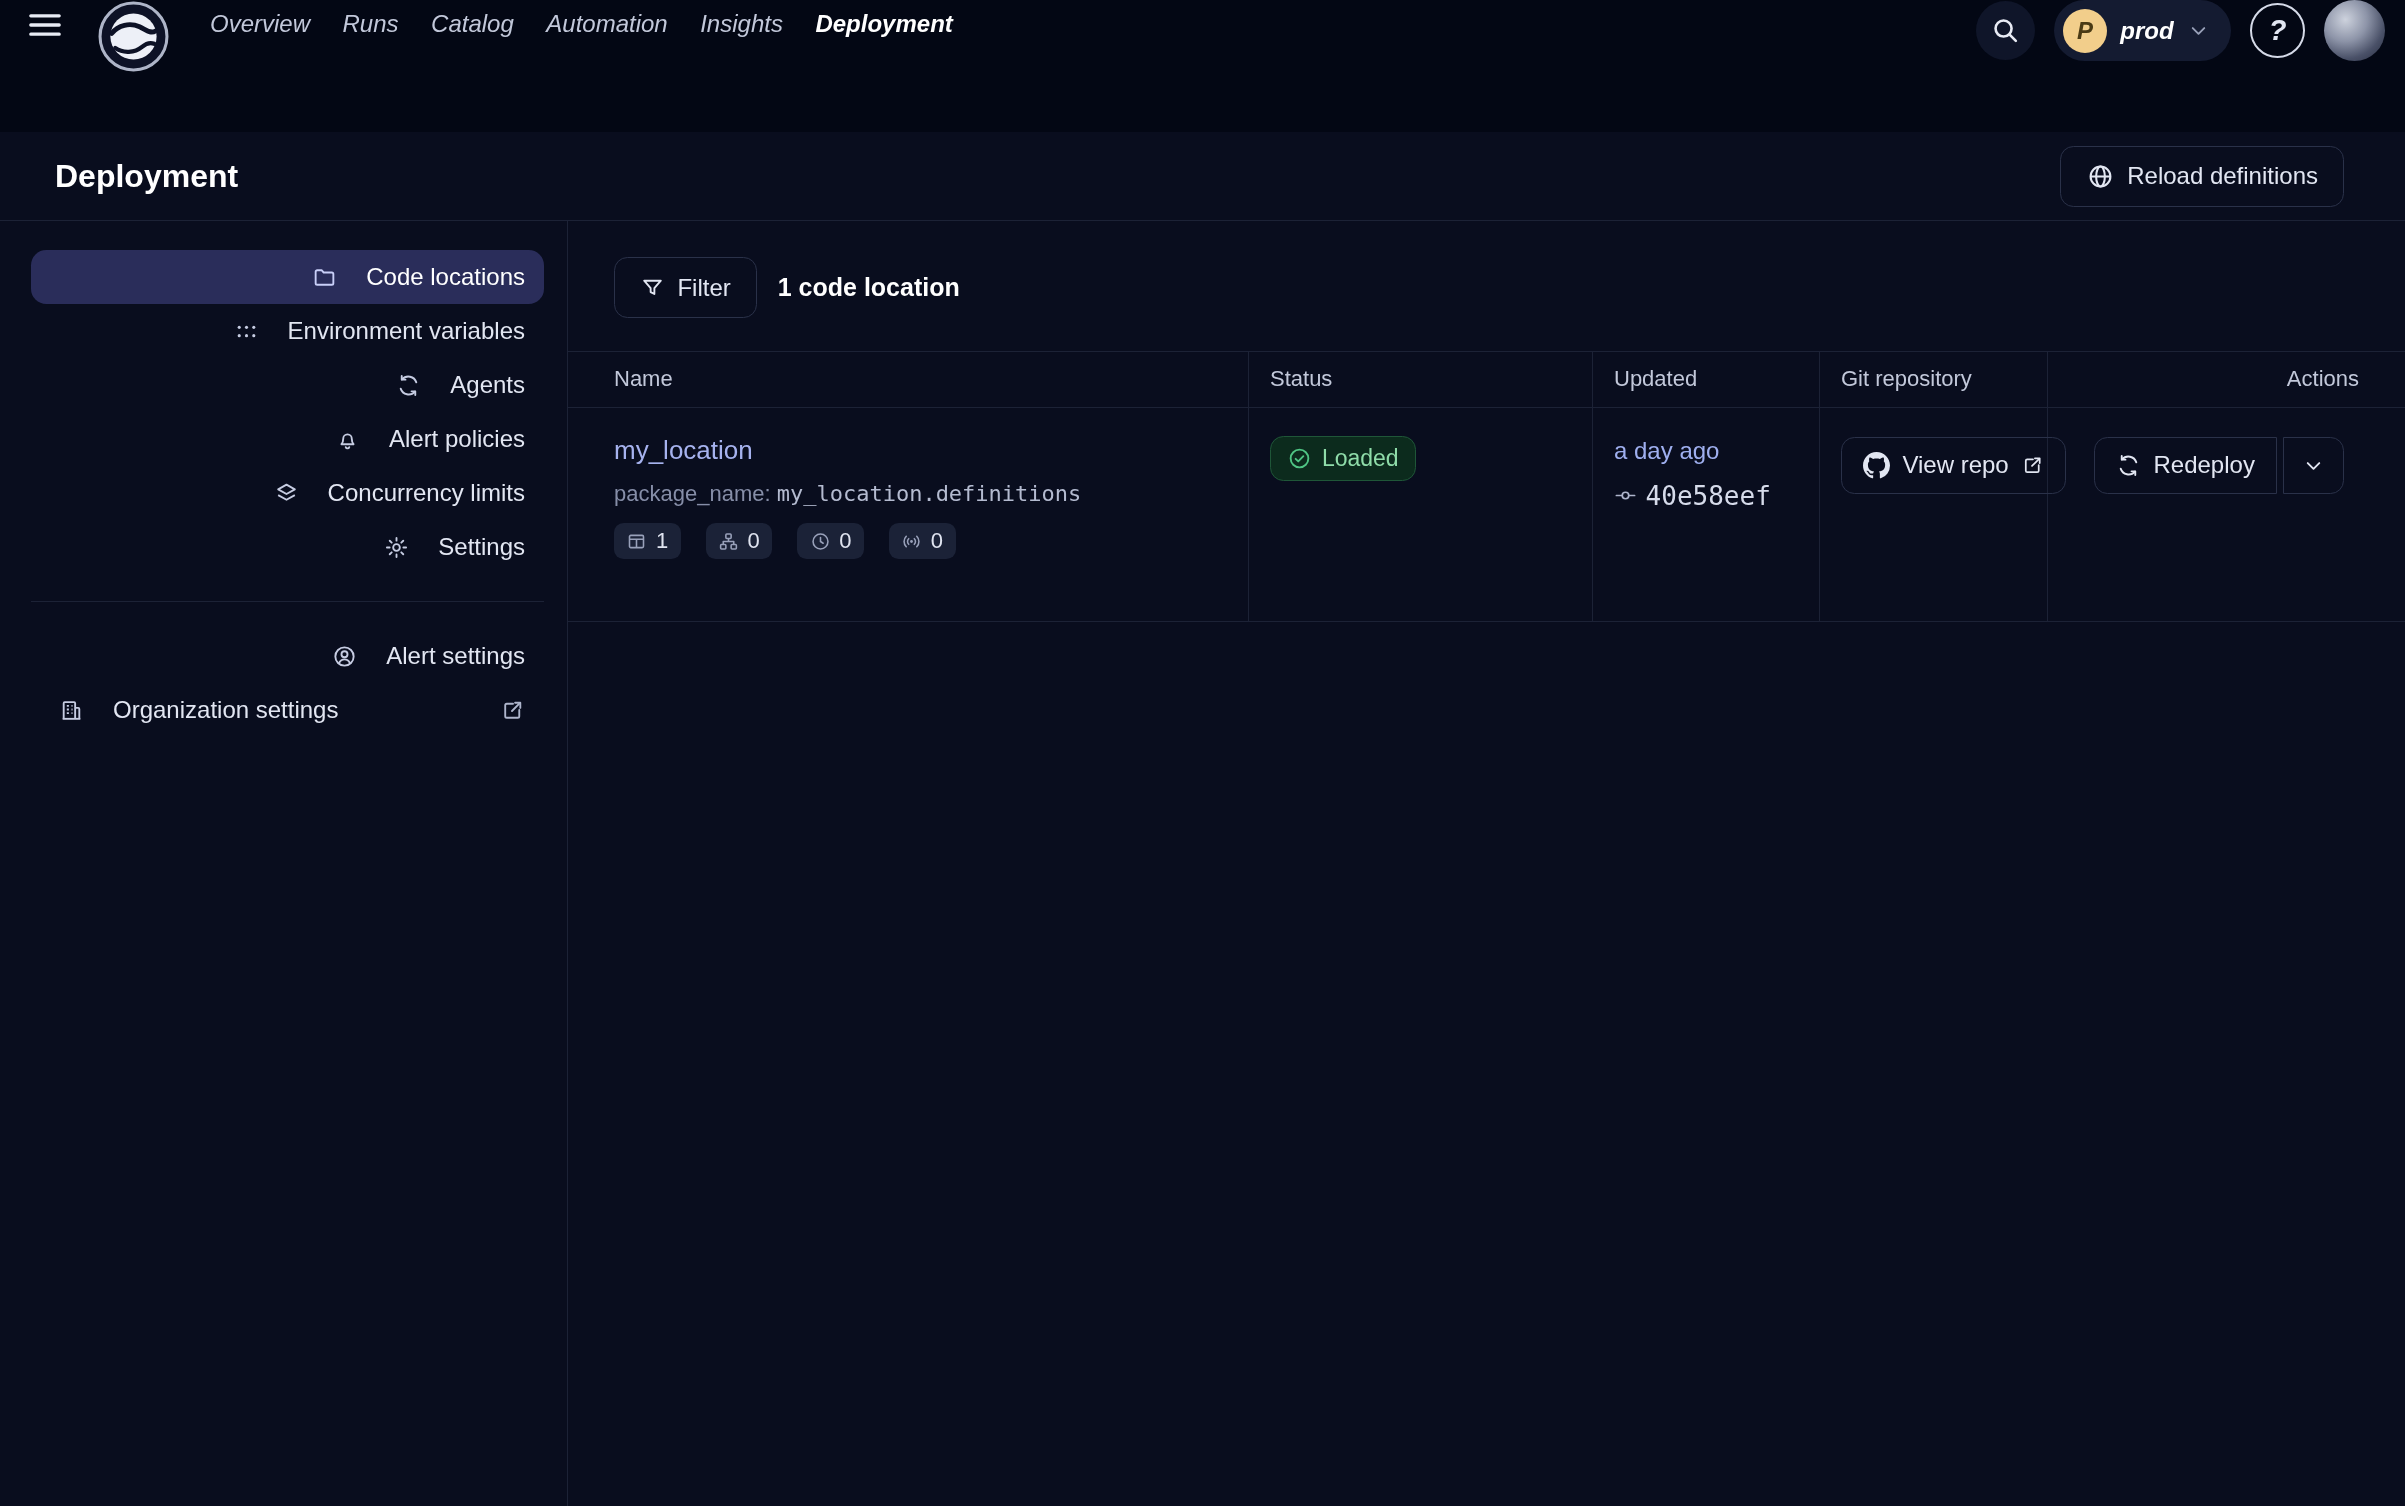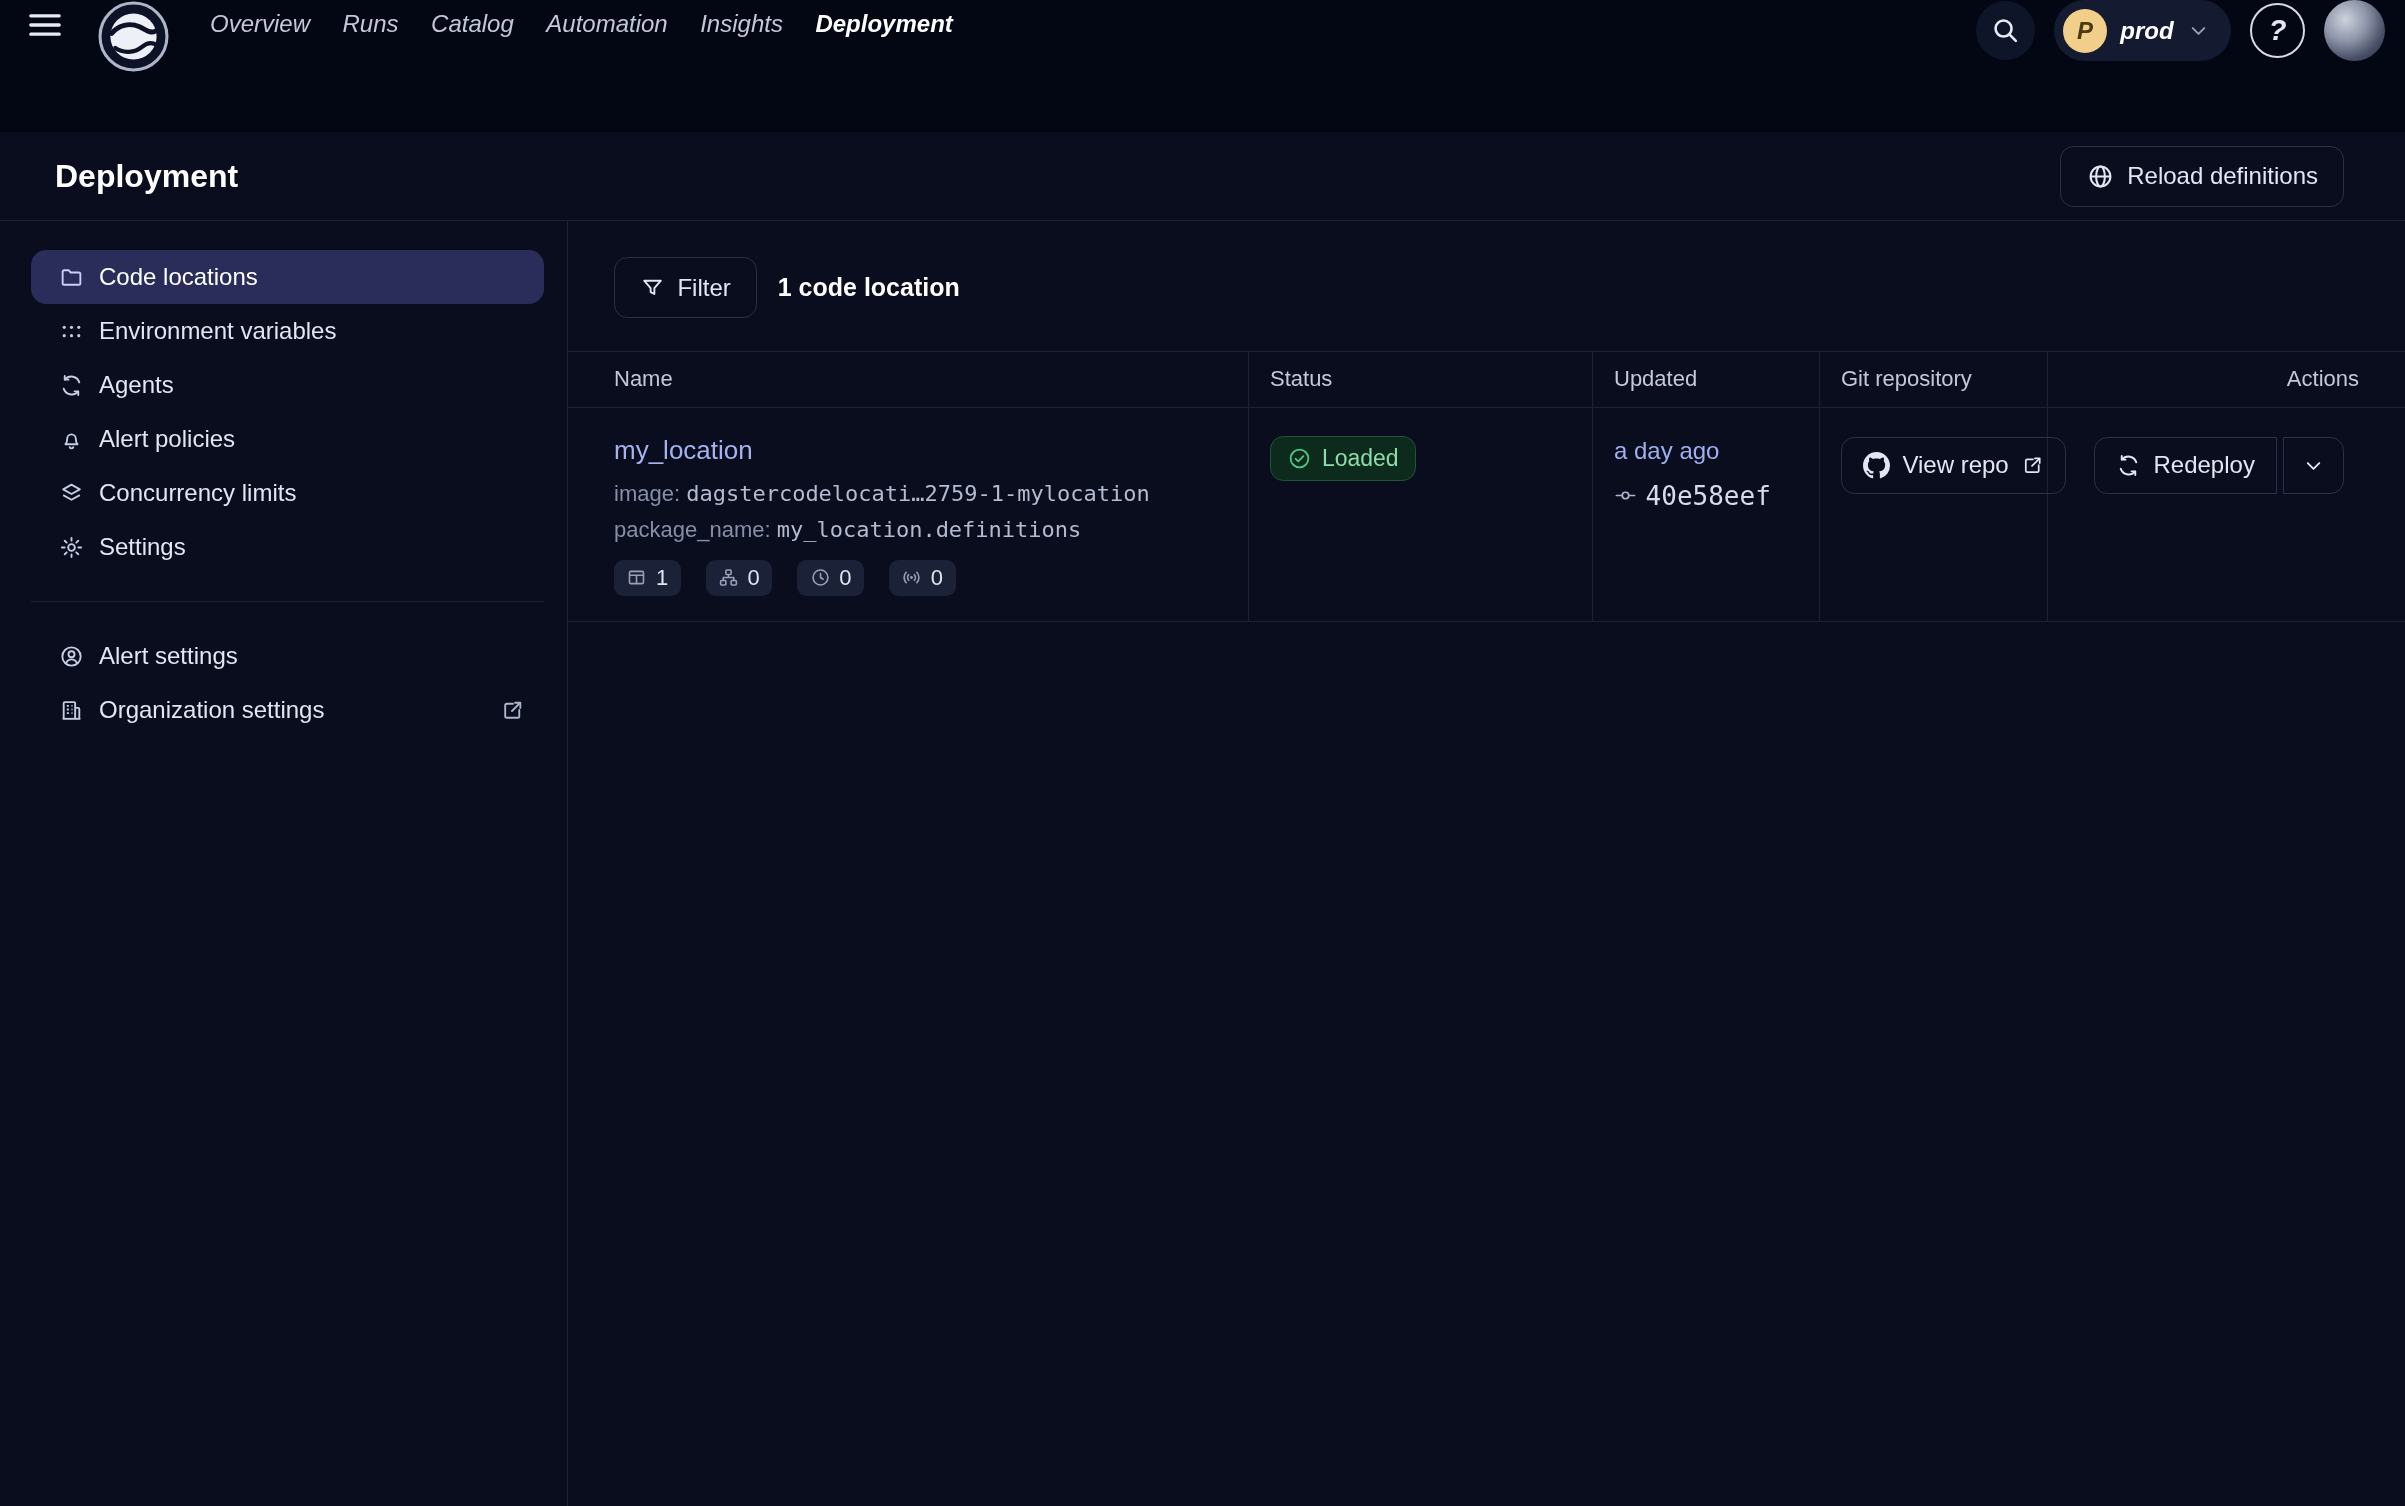--- a/index.html
+++ b/index.html
@@ -67,22 +67,22 @@
     font-size:24px;font-family:"Liberation Sans",sans-serif;cursor:pointer;white-space:nowrap;
   }
   .btn-sm{height:57px;padding:0 21px;}
 
   
   .main-row{display:flex;height:calc(1506px - 132px - 89px);}
 
   .sidebar{width:568px;flex:none;border-right:1.9px solid var(--border-soft);padding-top:29px;}
   .side-item{
     height:54px;margin:0 23px 0 31px;border-radius:15.3px;
-    display:flex;align-items:center;gap:15px;padding:0 19px 0 28px;
-    color:var(--text);cursor:pointer;
+    display:flex;align-items:center;gap:29px;padding:0 19px 0 28px;
+    color:var(--text);cursor:pointer;justify-content:flex-end;
   }
   .side-item.active{background:var(--active-pill);color:#FFFFFF;}
   .side-icon{width:25px;height:25px;color:#C6CCE2;display:flex;align-items:center;justify-content:center;}
   .side-item.active .side-icon{color:#C9CFF8;}
   .side-ext{margin-left:auto;color:#AEB5CC;display:flex;}
   .side-divider{border-top:1.9px solid var(--border-soft);margin:27px 23px 27px 31px;}
 
   .content{flex:1;min-width:0;display:flex;flex-direction:column;}
   .toolbar{display:flex;align-items:center;margin:36px 61px 32.5px 46px;}
   .count-label{margin-left:21px;font-size:25px;font-weight:700;color:#FFFFFF;}
@@ -312,24 +312,20 @@
         <div class="th">Updated</div>
         <div class="th">Git repository</div>
         <div class="th">Actions</div>
       </div>
 
       <div class="tgrid trow">
 
         <div class="td td-name">
           <span class="loc-name">my_location</span>
           <div class="meta-line">
-            <span>image:</span>
-            <span class="val">dagstercodelocati…2759-1-mylocation</span>
-          </div>
-          <div class="meta-line">
             <span>package_name:</span>
             <span class="val">my_location.definitions</span>
           </div>
           <div class="counts">
             <span class="count-badge">
               <span class="ci">
                 <svg viewBox="0 0 24 24" width="21" height="21" fill="none" stroke="currentColor" stroke-width="1.8">
                     <rect x="4" y="5" width="16" height="14" rx="1.5"></rect>
                     <path d="M4 9.5h16M12 9.5V19"></path>
                   </svg>

